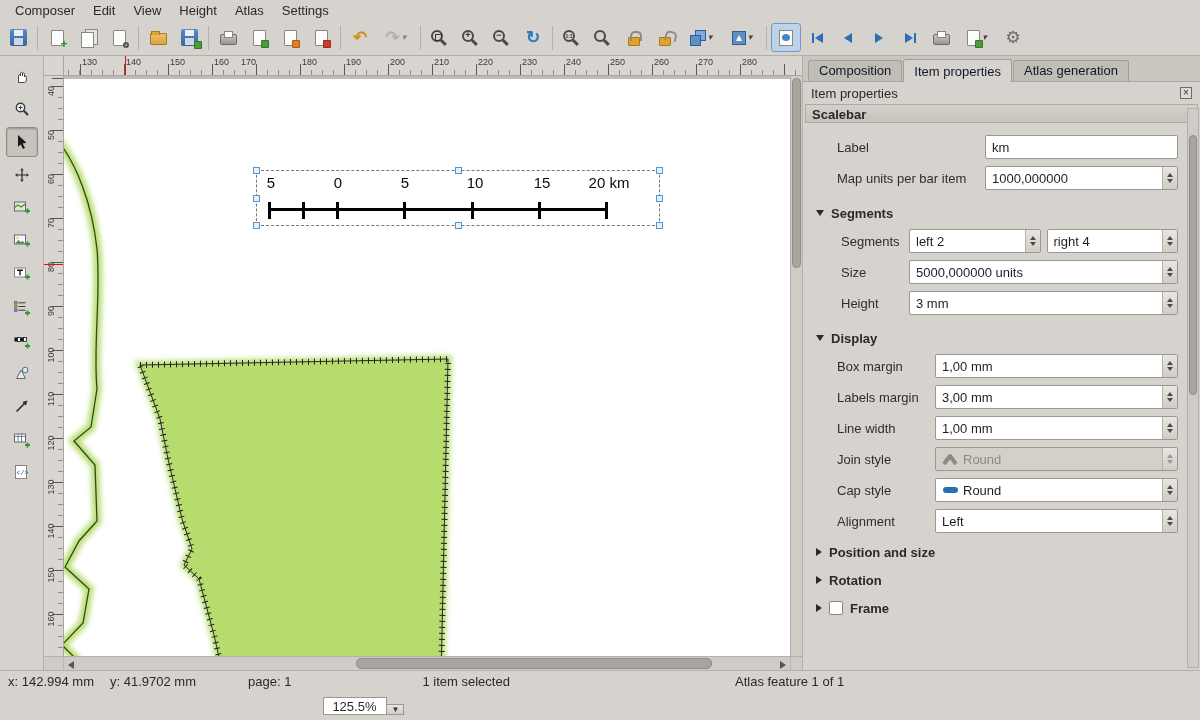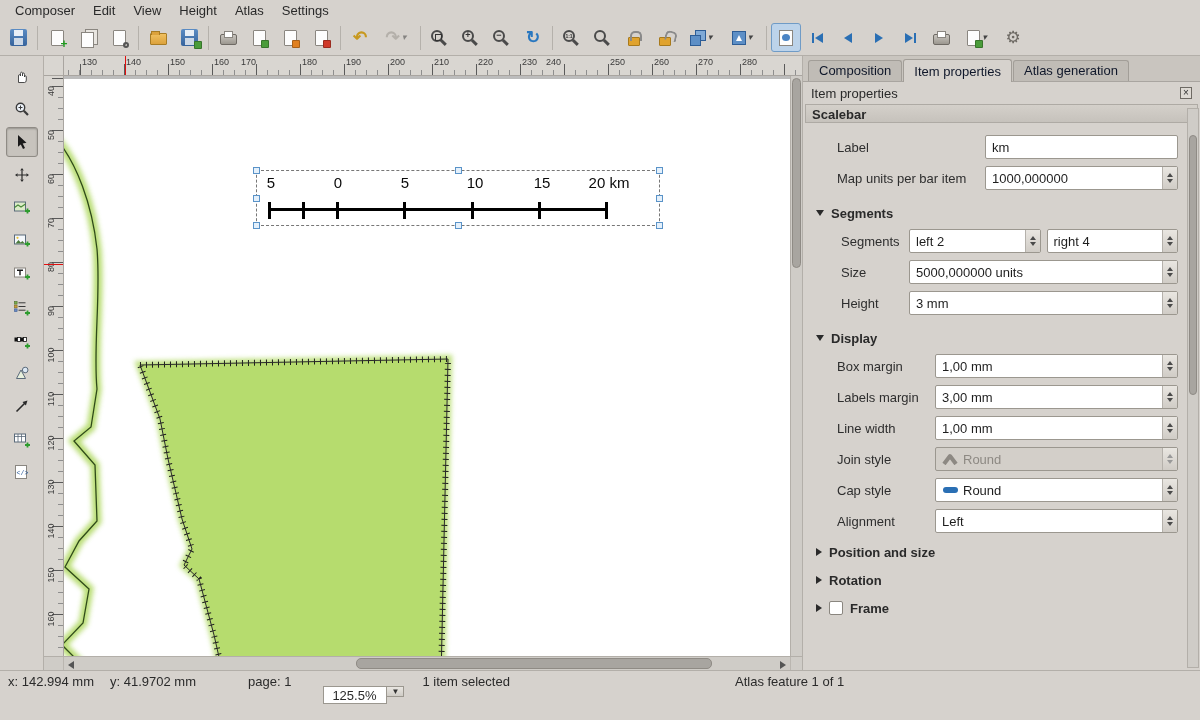--- a/index.html
+++ b/index.html
@@ -161,21 +161,21 @@
   .ghead { display:flex; align-items:center; gap:7px; margin:14px 8px 4px 13px; font-weight:bold; height:18px; }
   .ghead.collapsed { margin:10px 8px 10px 13px; }
   .tri-exp { width:0; height:0; border-left:4px solid transparent; border-right:4px solid transparent; border-top:6px solid #2a2a2a; }
   .tri-col { width:0; height:0; border-top:4px solid transparent; border-bottom:4px solid transparent; border-left:6px solid #2a2a2a; }
   .checkbox { width:14px; height:14px; background:#fff; border:1px solid #8a867f; border-radius:2px; }
 
   
   .statusbar { height:22px; display:flex; align-items:center; padding:0 8px; background:#d6d2cd;
     border-top:1px solid #b3afa9; position:relative; }
   .st { margin-right:16px; white-space:nowrap; }
-  .zoom-combo { display:flex; align-items:flex-start; height:29px; margin-right:18px;margin-top:37px; }
+  .zoom-combo { display:flex; align-items:flex-end; height:29px; margin-right:18px;margin-top:37px; }
   .zval { background:#fff; border:1px solid #9b978f; padding:1px 10px 0 8px; min-width:62px; }
   .zbtn { width:17px; background:linear-gradient(#e9e6e1,#cfccc6); border:1px solid #9b978f; border-left:none;
     display:flex; align-items:center; justify-content:center; font-size:8px; color:#333; }
   .atlas-status { position:absolute; left:735px; }
 </style>
 </head>
 <body>
 
 <div class="app">
 
@@ -419,21 +419,21 @@
               <span class="rnum h" style="left: 60px;">140</span>
               <span class="rnum h" style="left: 104px;">150</span>
               <span class="rnum h" style="left: 148px;">160</span>
               <span class="rnum h" style="left: 175px;">170</span>
               <span class="rnum h" style="left: 236px;">180</span>
               <span class="rnum h" style="left: 280px;">190</span>
               <span class="rnum h" style="left: 324px;">200</span>
               <span class="rnum h" style="left: 368px;">210</span>
               <span class="rnum h" style="left: 412px;">220</span>
               <span class="rnum h" style="left: 456px;">230</span>
-              <span class="rnum h" style="left: 480px;">240</span>
+              <span class="rnum h" style="left: 500px;">240</span>
               <span class="rnum h" style="left: 544px;">250</span>
               <span class="rnum h" style="left: 588px;">260</span>
               <span class="rnum h" style="left: 632px;">270</span>
               <span class="rnum h" style="left: 676px;">280</span>
               <span class="rnum h" style="left: 746px;">290</span>
             </div>
           <i class="hmarker" style="left: 61px;"></i>
         </div>
       </div>
       <div class="canvas-row">

